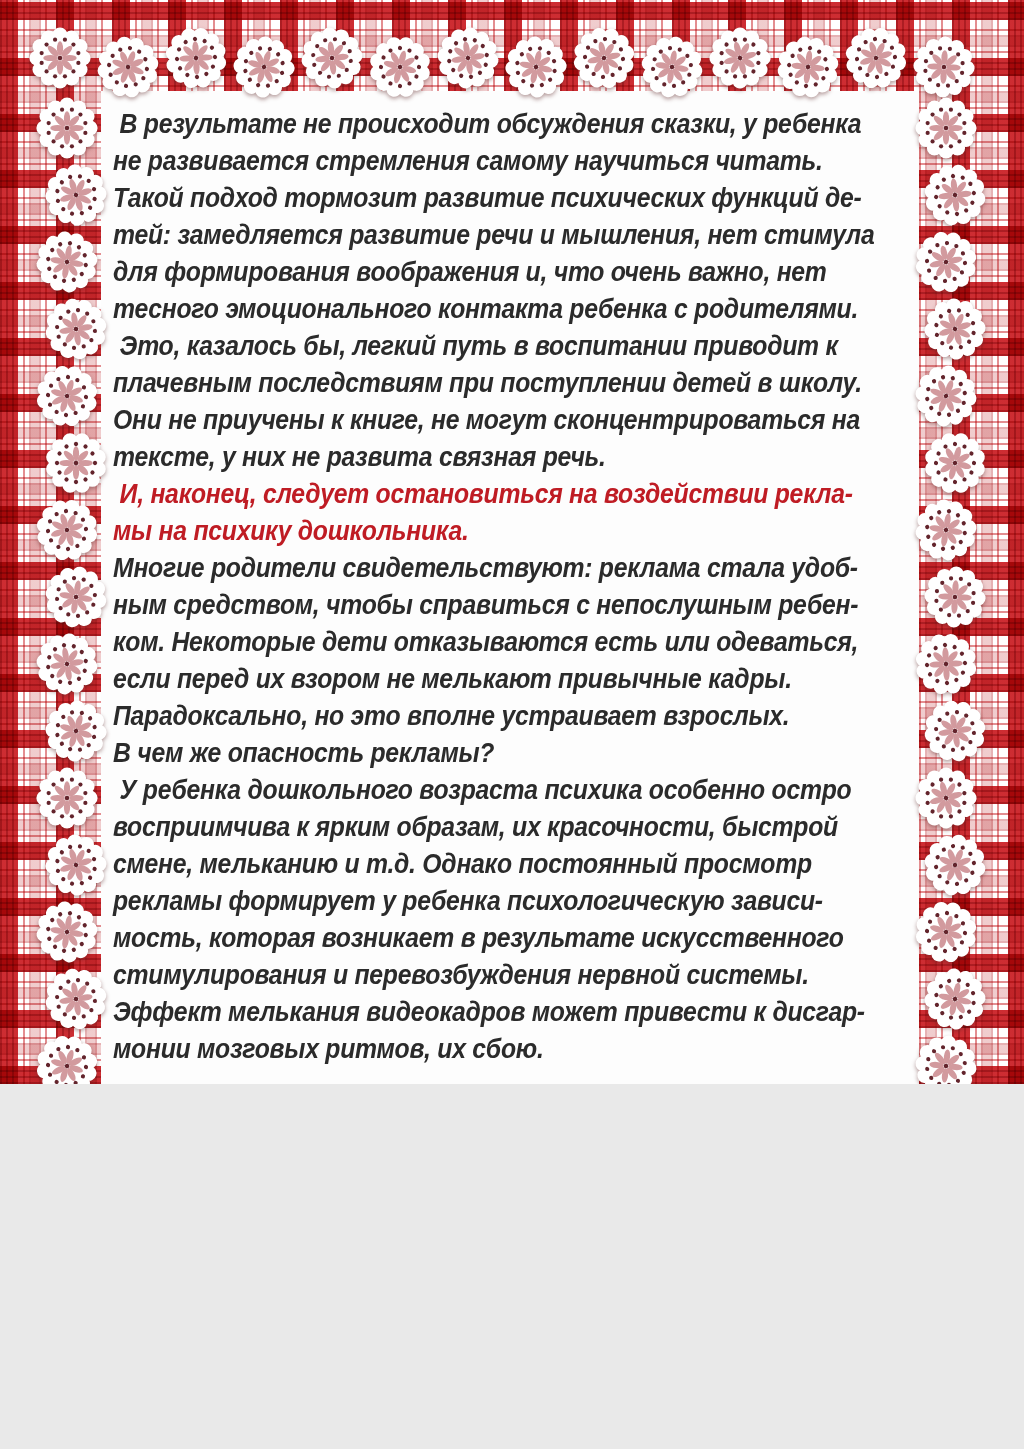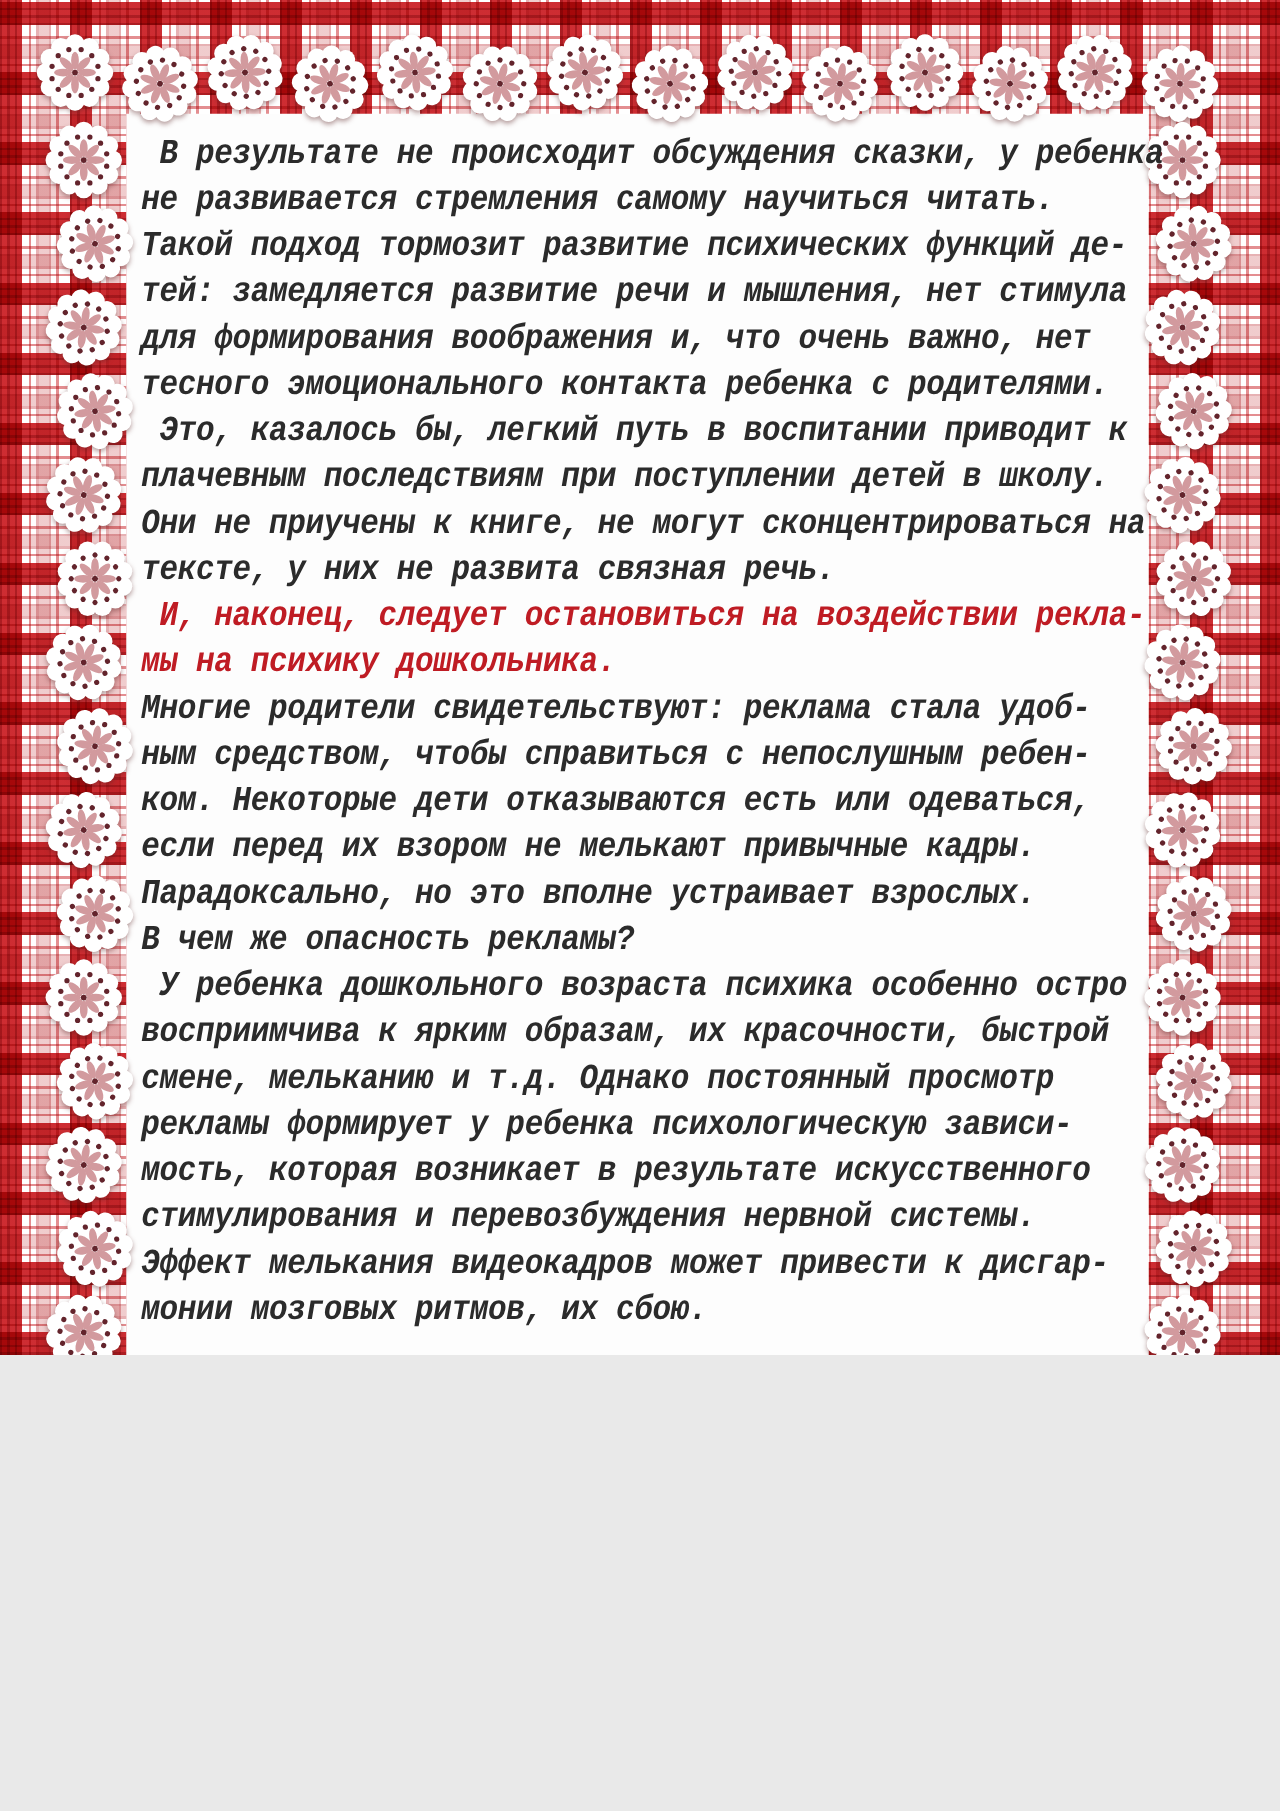--- a/index.html
+++ b/index.html
@@ -1,19 +1,19 @@
 <!DOCTYPE html>
 <html style="--text: #2b2b2b; --accent: #bf1c24; --paper: #fdfdfd;"><head>
 <meta charset="utf-8">
 <style>
   html,body{margin:0;padding:0;background:#e9e9e9;}
   .stage{
     position:relative;width:1024px;height:1084px;overflow:hidden;
     background:#ffffff;
-    font-family:Liberation Mono, monospace;
+    font-family:Liberation Sans, sans-serif;
   }
   .plaid{
     position:absolute;inset:0;
     background-color:#ffffff;
     background-blend-mode:multiply,multiply;
   }
   .paper{
     position:absolute;left:101px;top:91px;width:818px;height:1264px;
     background:var(--paper,#fdfdfd);
   }

